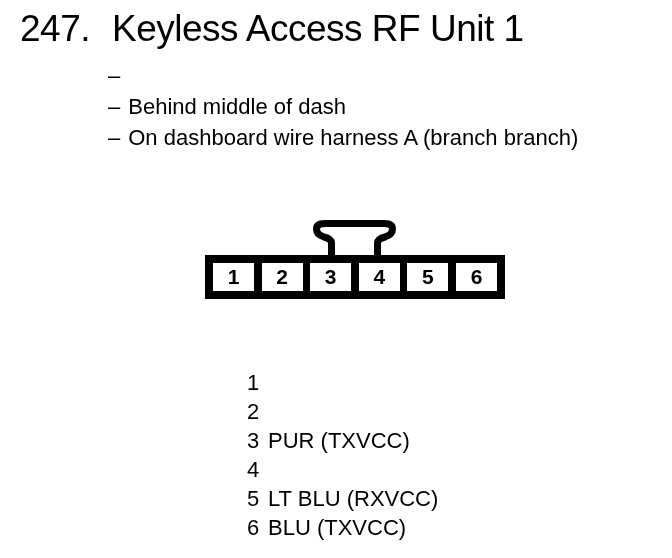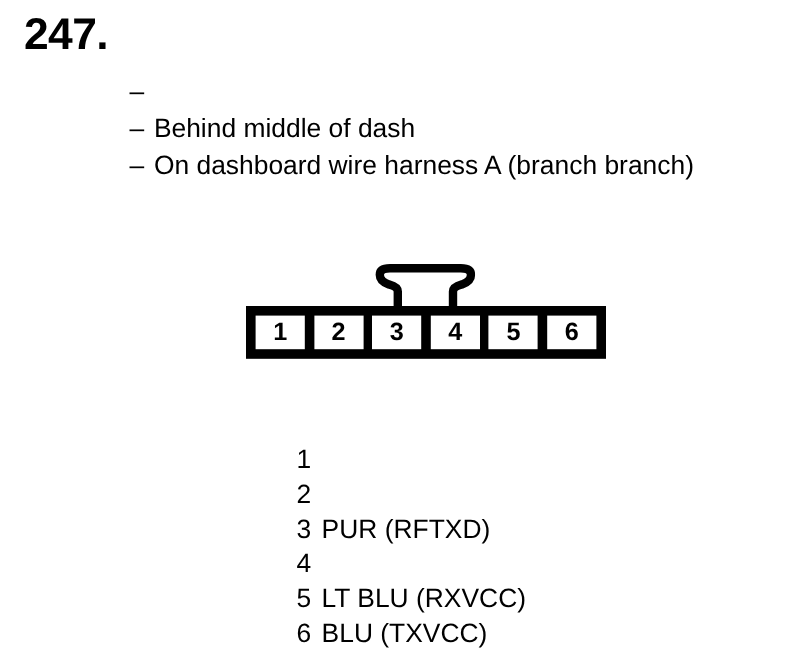--- a/index.html
+++ b/index.html
@@ -10,21 +10,21 @@
     font-family: "Liberation Sans", sans-serif;
     color: #000000;
     overflow: hidden;
   }
   .page { position: absolute; inset: 0; background: #ffffff; }
 
   
   .title {
     position: absolute; left: 20px; top: 6px;
     display: flex; align-items: baseline;
-    font-weight: bold; font-size: 37px; line-height: 46px;
+    font-weight: normal; font-size: 37px; line-height: 46px;
     letter-spacing: -0.5px; white-space: nowrap; text-align: right;
   }
   .item-no { margin-right: 22px; }
 
   
   .details { position: absolute; left: 108px; top: 60px; }
   .detail-line {
     display: flex; align-items: baseline;
     font-size: 22px; line-height: 31px; white-space: nowrap;
   }
@@ -55,20 +55,21 @@
   }
   .pin-num { width: 21px; flex: 0 0 21px; }
 </style>
 </head>
 <body>
 
 <div class="page">
 
   <h1 class="title">
     <span class="item-no">247.</span>
+    <span class="title-text">Keyless Access RF Unit 1</span>
   </h1>
 
   <div class="details">
       <div class="detail-line">
         <span class="dash">–</span>
       </div>
       <div class="detail-line">
         <span class="dash">–</span>
         <span>Behind middle of dash</span>
       </div>
@@ -94,21 +95,21 @@
 
   <div class="pinout">
       <div class="pin-row">
         <span class="pin-num">1</span>
       </div>
       <div class="pin-row">
         <span class="pin-num">2</span>
       </div>
       <div class="pin-row">
         <span class="pin-num">3</span>
-        <span class="pin-label">PUR (RFTXD)</span>
+        <span class="pin-label">PUR (TXVCC)</span>
       </div>
       <div class="pin-row">
         <span class="pin-num">4</span>
       </div>
       <div class="pin-row">
         <span class="pin-num">5</span>
         <span class="pin-label">LT BLU (RXVCC)</span>
       </div>
       <div class="pin-row">
         <span class="pin-num">6</span>

